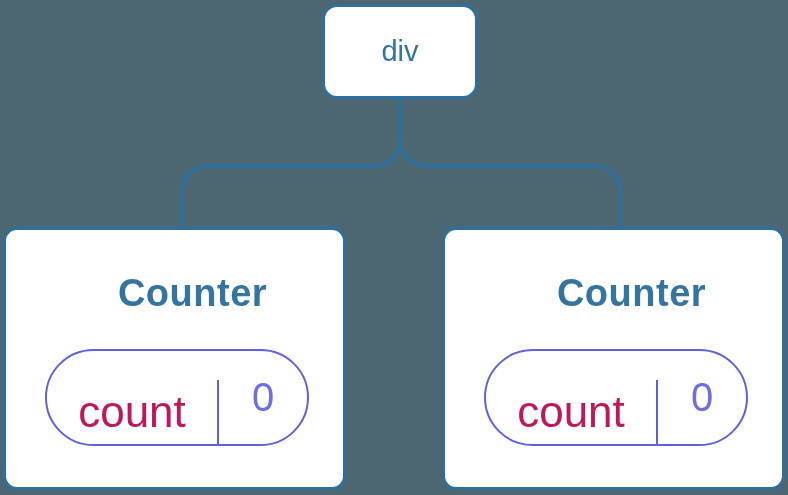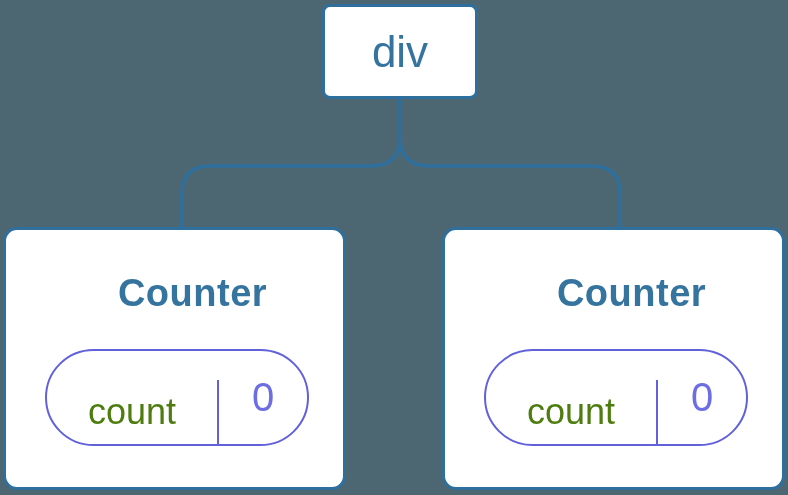--- a/index.html
+++ b/index.html
@@ -23,26 +23,26 @@
     height: 495px;
   }
   .node-root {
     position: absolute;
     left: 322px;
     top: 4px;
     width: 156px;
     height: 95px;
     background: #FFFFFF;
     border: 3px solid #2E6F9E;
-    border-radius: 8px;
+    border-radius: 15px;
     box-sizing: border-box;
     display: flex;
     align-items: center;
     justify-content: center;
-    font-size: 44px;
+    font-size: 29px;
     font-weight: 500;
     color: #35749E;
   }
   .card {
     position: absolute;
     top: 227px;
     width: 343px;
     height: 263px;
     background: #FFFFFF;
     border: 3px solid #2E6F9E;
@@ -72,22 +72,22 @@
     display: flex;
     align-items: stretch;
     background: #FFFFFF;
     overflow: hidden;
   }
   .pill-key {
     flex: 1 1 auto;
     display: flex;
     align-items: center;
     justify-content: center;
-    font-size: 36px;
-    color: #4d7c0f;
+    font-size: 44px;
+    color: #be185d;
     border-right: 2px solid #6161DC;
     margin-top: 29px;
   }
   .pill-value {
     width: 88px;
     display: flex;
     align-items: center;
     justify-content: center;
     font-size: 40px;
     color: #6E6EE4;

